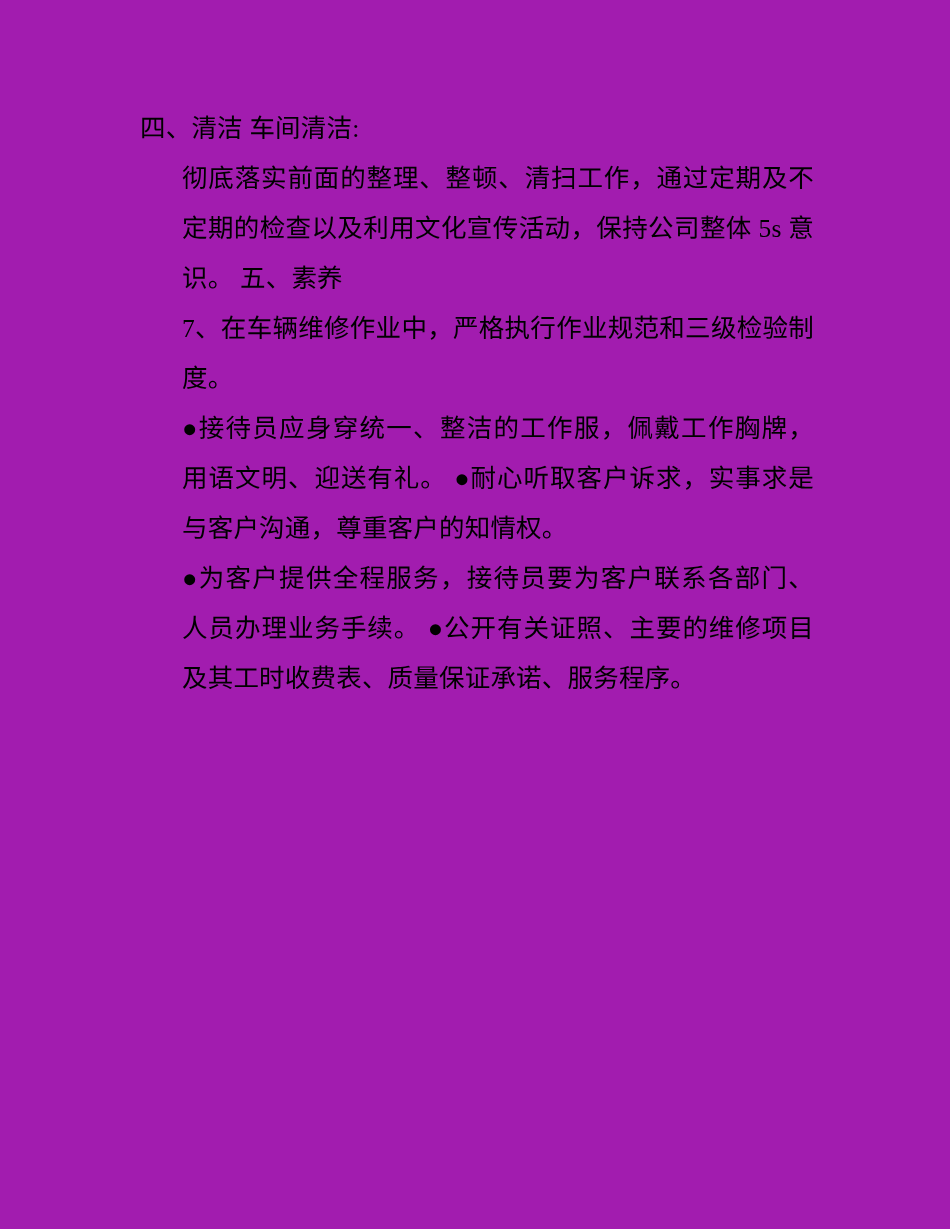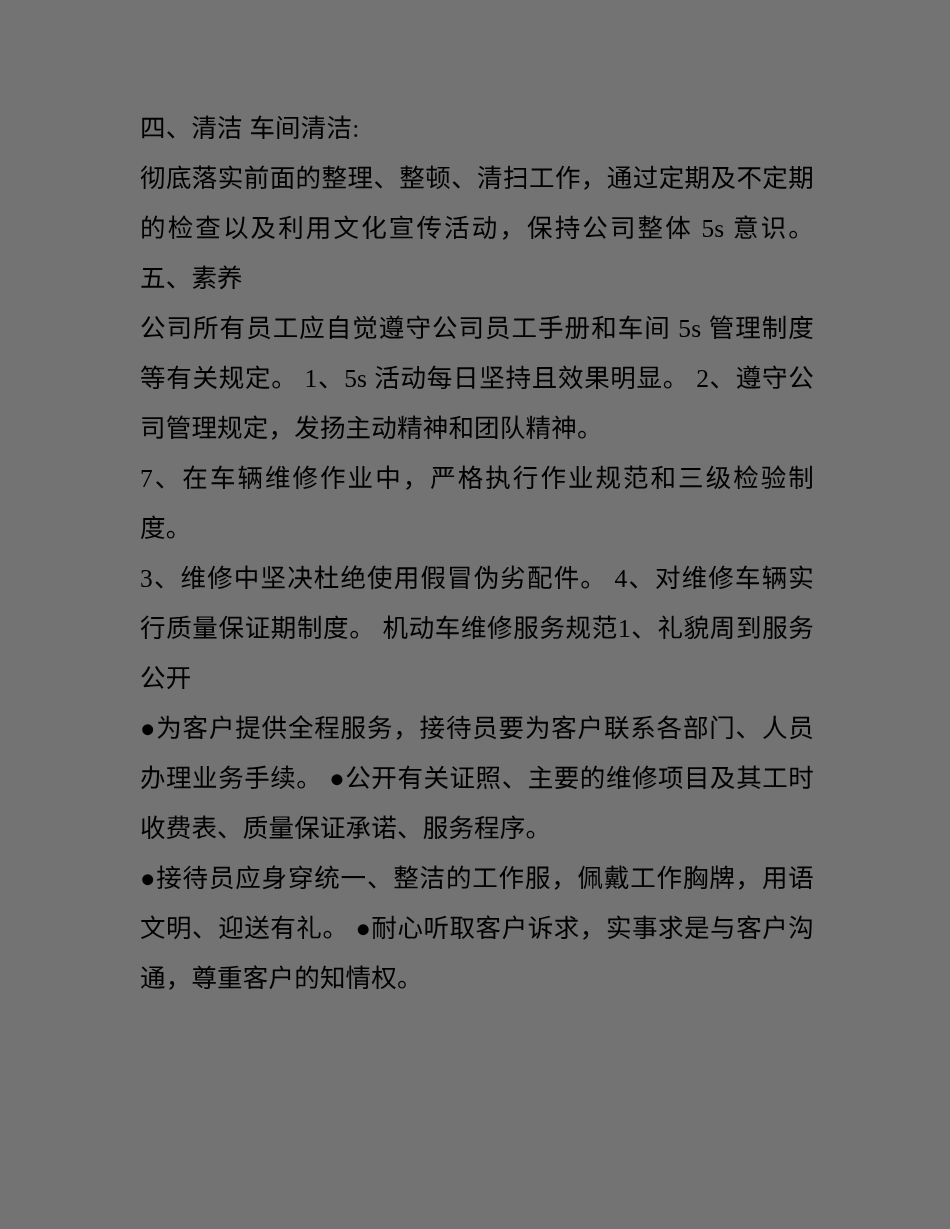--- a/index.html
+++ b/index.html
@@ -14,44 +14,43 @@
     font-family: "Liberation Serif", "DejaVu Serif", serif;
     color: #000000;
     position: relative;
     overflow: hidden;
   }
   .page {
     box-sizing: border-box;
     width: 950px;
     height: 1229px;
     padding: 104px 136px 60px 140px;
-    background: #737373;
+    background: #a21caf;
   }
   .doc-body {
     font-size: 25.5px;
     line-height: 50px;
     text-align: justify;
     text-justify: inter-ideograph;
     letter-spacing: 0.2px;
     word-break: break-all;
   }
   .para {
     margin: 0;
     padding: 0;
   }
   .para + .para {
     margin-top: 0;
+    margin-left: 42px;
   }
 </style>
 </head>
 <body>
 
 <div class="page">
   <div class="doc-body">
     <p class="para">四、清洁 车间清洁:</p>
     <p class="para">彻底落实前面的整理、整顿、清扫工作，通过定期及不定期的检查以及利用文化宣传活动，保持公司整体 5s 意识。 五、素养</p>
-    <p class="para">公司所有员工应自觉遵守公司员工手册和车间 5s 管理制度等有关规定。 1、5s 活动每日坚持且效果明显。 2、遵守公司管理规定，发扬主动精神和团队精神。</p>
     <p class="para">7、在车辆维修作业中，严格执行作业规范和三级检验制度。</p>
-    <p class="para">3、维修中坚决杜绝使用假冒伪劣配件。 4、对维修车辆实行质量保证期制度。 机动车维修服务规范1、礼貌周到服务公开</p>
+    <p class="para">●接待员应身穿统一、整洁的工作服，佩戴工作胸牌，用语文明、迎送有礼。 ●耐心听取客户诉求，实事求是与客户沟通，尊重客户的知情权。</p>
     <p class="para">●为客户提供全程服务，接待员要为客户联系各部门、人员办理业务手续。 ●公开有关证照、主要的维修项目及其工时收费表、质量保证承诺、服务程序。</p>
-    <p class="para">●接待员应身穿统一、整洁的工作服，佩戴工作胸牌，用语文明、迎送有礼。 ●耐心听取客户诉求，实事求是与客户沟通，尊重客户的知情权。</p>
   </div>
 </div>
 
 </body></html>

